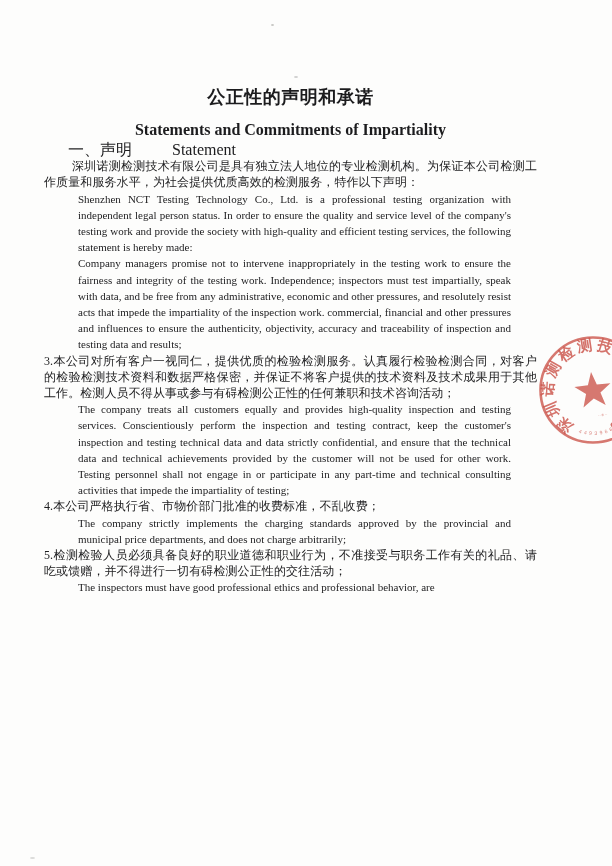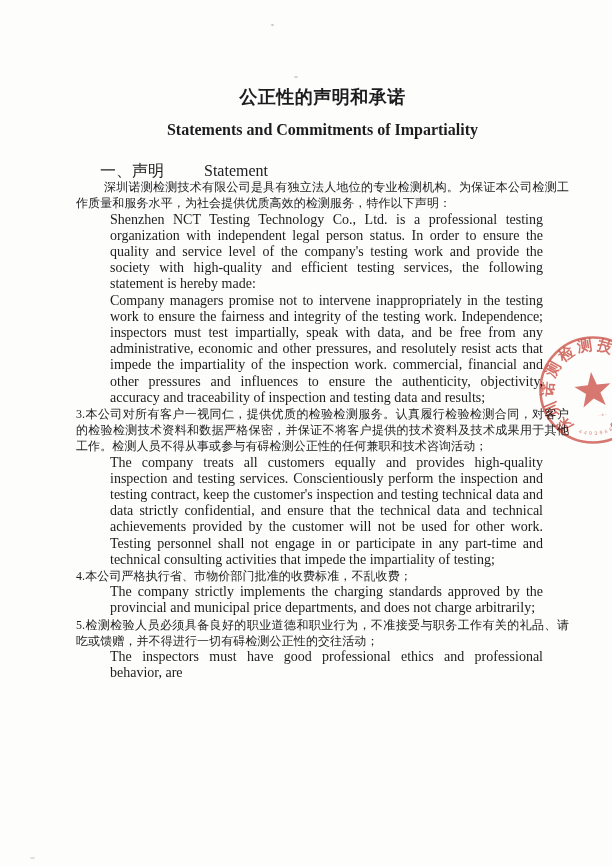--- a/index.html
+++ b/index.html
@@ -7,34 +7,34 @@
     position: relative;
     width: 612px;
     height: 866px;
     background: #fdfdfc;
     overflow: hidden;
     font-family: "Liberation Serif", "DejaVu Serif", serif;
     color: #1c1c1e;
   }
   .doc {
     position: absolute;
-    left: 76px;
+    left: 44px;
     top: 0;
     width: 493px;
   }
   .title-cn {
     margin: 86px 0 0 0;
     text-align: center;
     font-size: 18px;
     line-height: 23px;
     font-weight: bold;
     letter-spacing: 0.5px;
   }
   .title-en {
-    margin: 11px 0 23px 0;
+    margin: 11px 0 2px 0;
     text-align: center;
     font-size: 16px;
     line-height: 20px;
     font-weight: bold;
     font-family: "Liberation Serif", "DejaVu Serif", serif;
   }
   .section-heading {
     font-size: 16px;
     line-height: 16.2px;
     text-indent: 24px;
@@ -43,21 +43,21 @@
   .section-heading .gap { display: inline-block; width: 40px; }
   p { margin: 0; }
   .cn {
     font-size: 12px;
     line-height: 16.2px;
     text-align: justify;
     letter-spacing: 0.1px;
   }
   .cn.indent { text-indent: 28px; }
   .en {
-    font-size: 14px;
+    font-size: 11px;
     line-height: 16.2px;
     margin-left: 34px;
     margin-right: 26px;
     text-align: justify;
     font-family: "Liberation Serif", "DejaVu Serif", serif;
   }
   .stamp {
     position: absolute;
     left: 536px;
     top: 333px;

